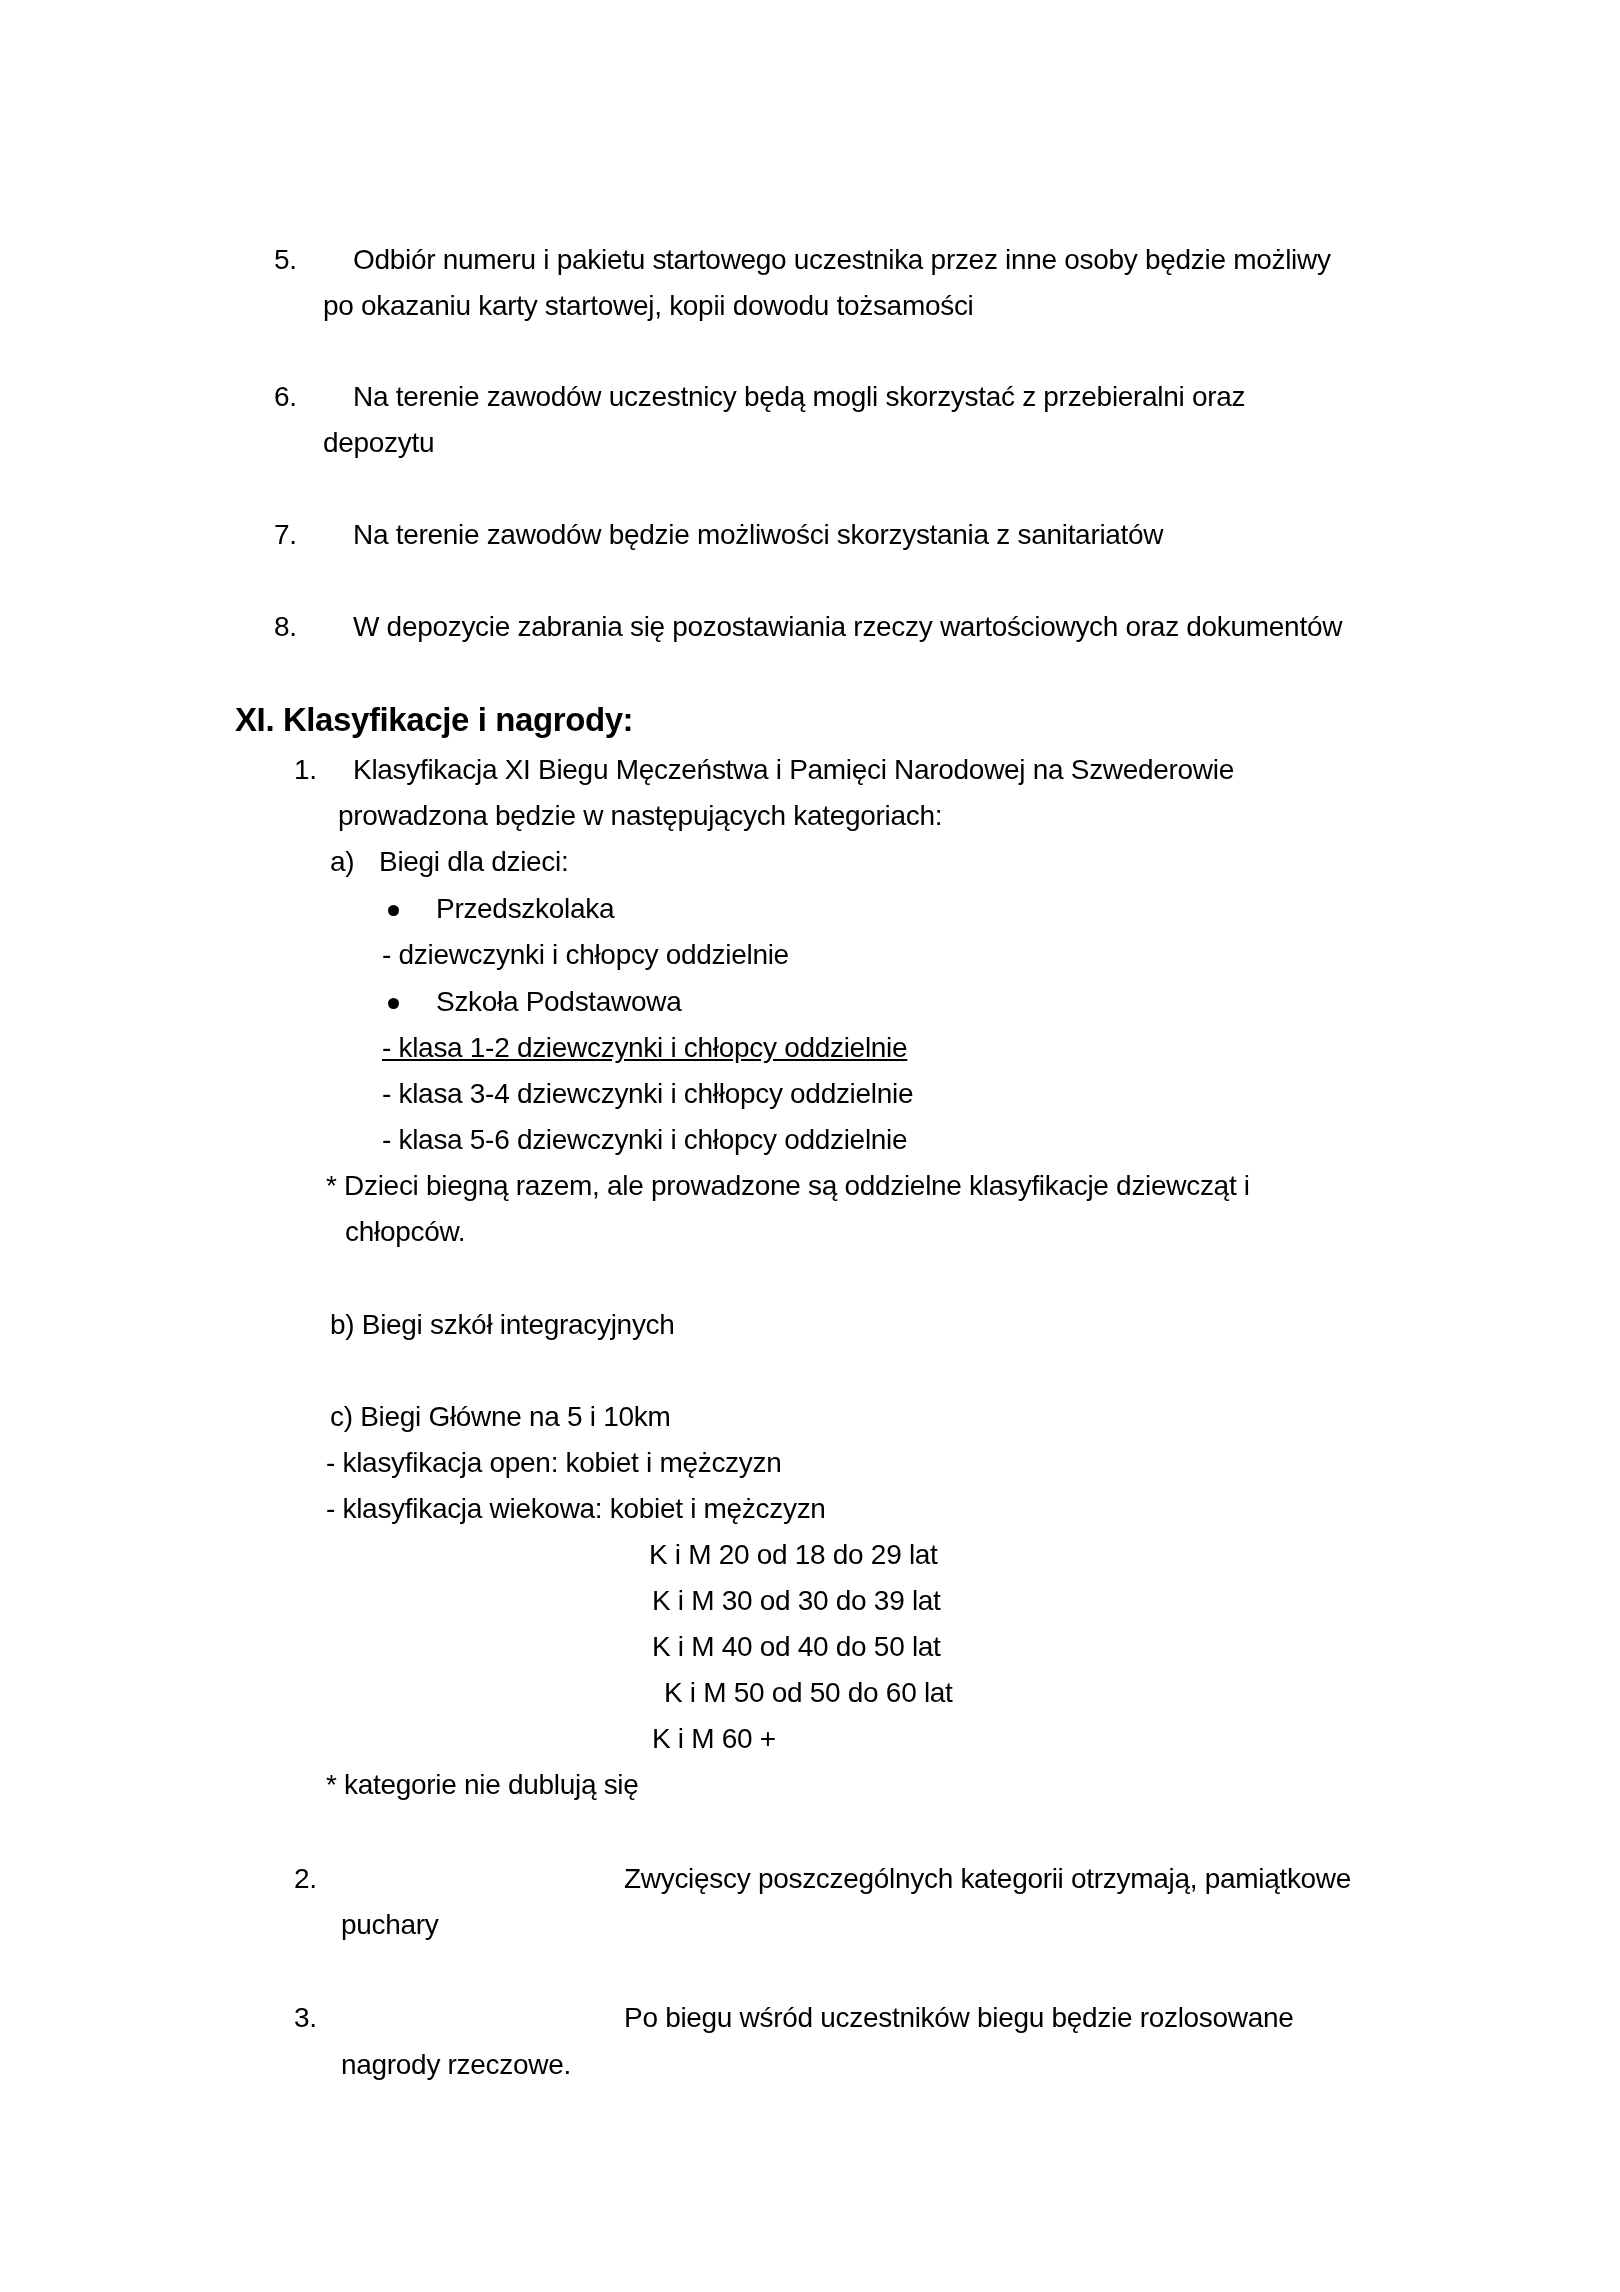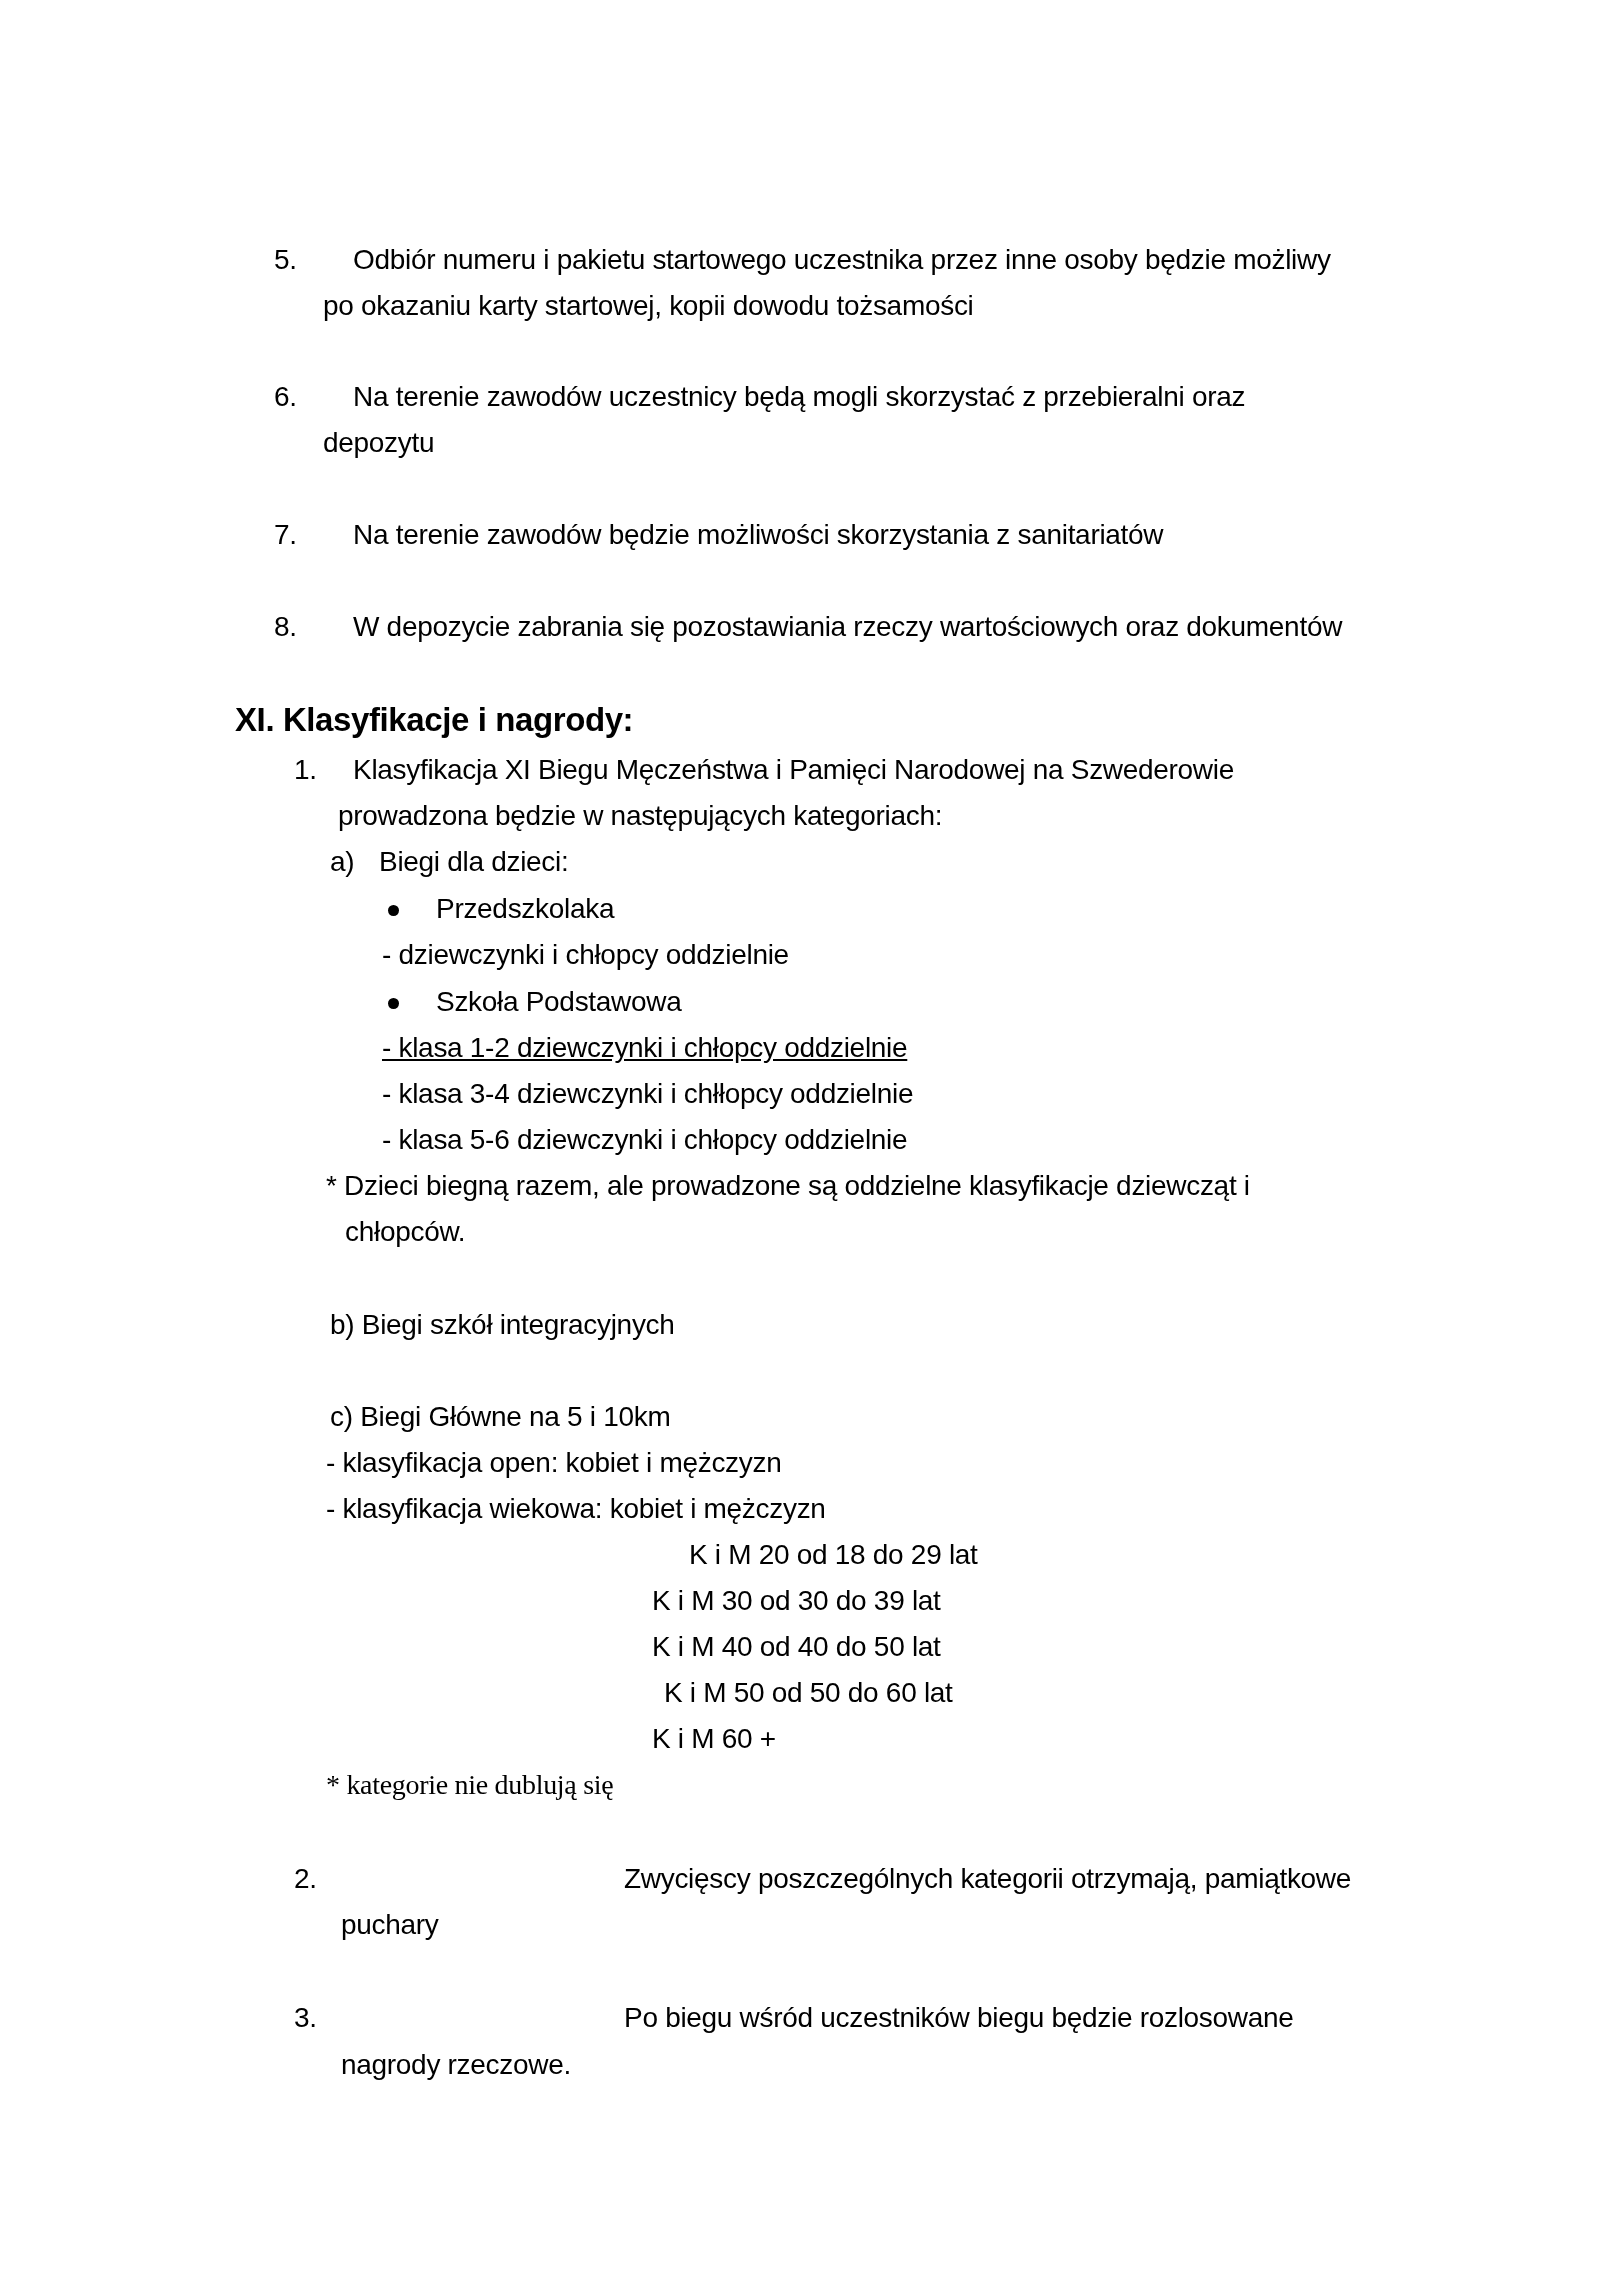--- a/index.html
+++ b/index.html
@@ -84,27 +84,27 @@
 
   <div class="t" style="left:326px; top:1169px;">* Dzieci biegną razem, ale prowadzone są oddzielne klasyfikacje dziewcząt i</div>
   <div class="t" style="left:345px; top:1215px;">chłopców.</div>
 
   <div class="t" style="left:330px; top:1308px;">b) Biegi szkół integracyjnych</div>
 
   <div class="t" style="left:330px; top:1400px;">c) Biegi Główne na 5 i 10km</div>
   <div class="t" style="left:326px; top:1446px;">- klasyfikacja open: kobiet i mężczyzn</div>
   <div class="t" style="left:326px; top:1492px;">- klasyfikacja wiekowa: kobiet i mężczyzn</div>
 
-  <div class="t" style="left:649px; top:1538px;margin-left:40px;">K i M  20 od 18 do 29 lat</div>
+  <div class="t" style="left:649px; top:1538px;">K i M  20 od 18 do 29 lat</div>
   <div class="t" style="left:652px; top:1584px;">K i M 30 od 30 do 39 lat</div>
   <div class="t" style="left:652px; top:1630px;">K i M 40 od 40 do 50 lat</div>
   <div class="t" style="left:652px; top:1676px;margin-left:12px;">K i M 50 od 50 do 60 lat</div>
   <div class="t" style="left:652px; top:1722px;">K i M 60 +</div>
 
-  <div class="t" style="left:326px; top:1768px;font-family:Liberation Serif, serif;">* kategorie nie dublują się</div>
+  <div class="t" style="left:326px; top:1768px;">* kategorie nie dublują się</div>
 
   <div class="t" style="left:294px; top:1862px;">2.</div>
   <div class="t" style="left:624px; top:1862px;">Zwycięscy poszczególnych kategorii otrzymają, pamiątkowe</div>
   <div class="t" style="left:341px; top:1908px;">puchary</div>
 
   <div class="t" style="left:294px; top:2001px;">3.</div>
   <div class="t" style="left:624px; top:2001px;">Po biegu wśród uczestników biegu będzie rozlosowane</div>
   <div class="t" style="left:341px; top:2048px;">nagrody rzeczowe.</div>
 
 </div>

